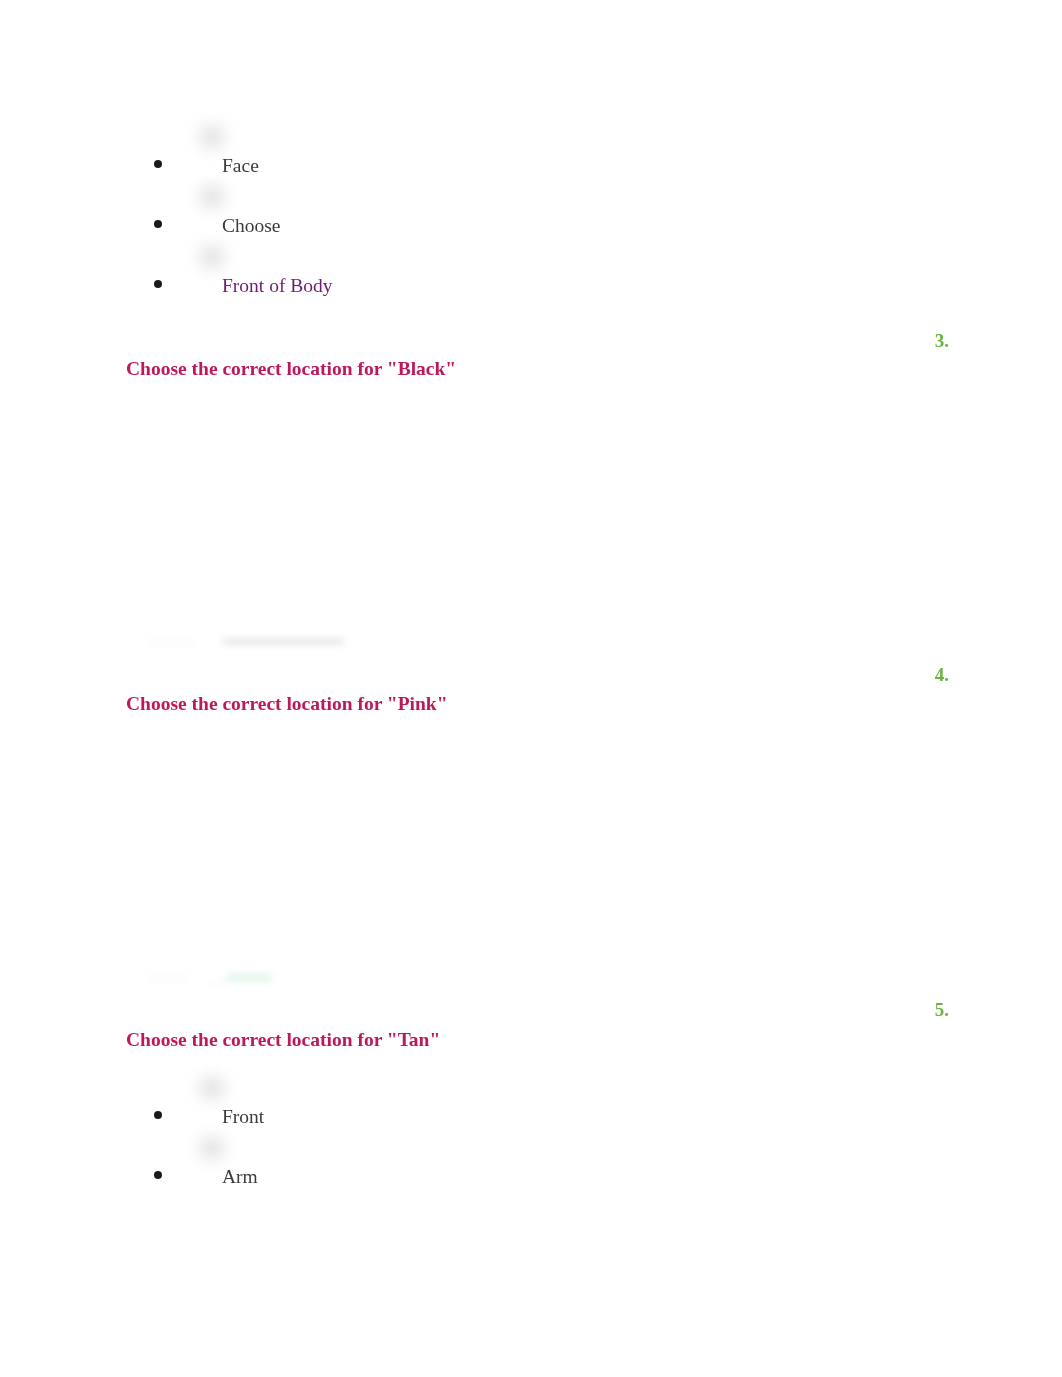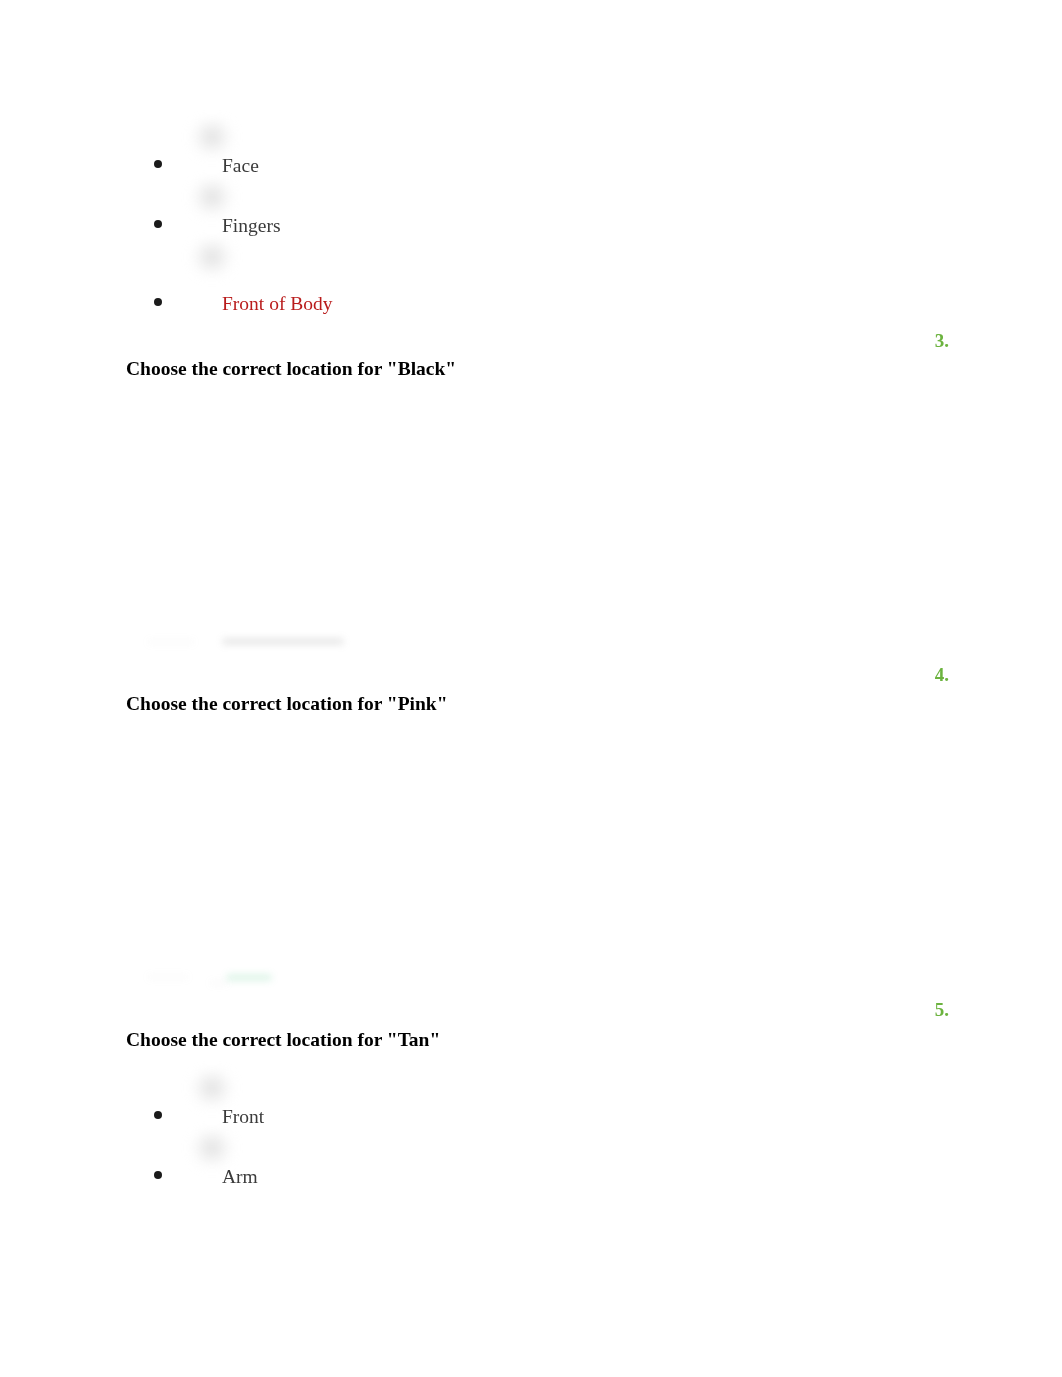--- a/index.html
+++ b/index.html
@@ -34,21 +34,21 @@
     letter-spacing: 0px;
     white-space: nowrap;
   }
 
   .q-title {
     position: absolute;
     left: 126px;
     font-family: "Liberation Serif", "DejaVu Serif", serif;
     font-weight: bold;
     font-size: 19.5px;
-    color: #000000;
+    color: #be185d;
     white-space: nowrap;
   }
 
   
   .answer-list {
     position: absolute;
     left: 126px;
     margin: 0;
     padding: 0;
     list-style: none;
@@ -97,22 +97,21 @@
   .answer-label {
     margin-left: 60px;
     font-family: "Liberation Serif", "DejaVu Serif", serif;
     font-size: 19.5px;
     line-height: 1;
     color: #3b3b3b;
     white-space: nowrap;
   }
 
   .answer-label.is-selected {
-    color: #b91c1c;
-    margin-top: 18px;
+    color: #701a75;
   }
 
   
   .blank-area {
     position: absolute;
     left: 126px;
     background: #ffffff;
   }
 
   .blur-smudge {
@@ -143,21 +142,21 @@
       <span class="answer-row">
         <span class="answer-bullet"></span>
         <span class="answer-label">Face</span>
       </span>
     </li>
 
     <li class="answer-item">
       <span class="answer-thumb"></span>
       <span class="answer-row">
         <span class="answer-bullet"></span>
-        <span class="answer-label">Fingers</span>
+        <span class="answer-label">Choose</span>
       </span>
     </li>
 
     <li class="answer-item">
       <span class="answer-thumb"></span>
       <span class="answer-row">
         <span class="answer-bullet"></span>
         <span class="answer-label is-selected">Front of Body</span>
       </span>
     </li>

